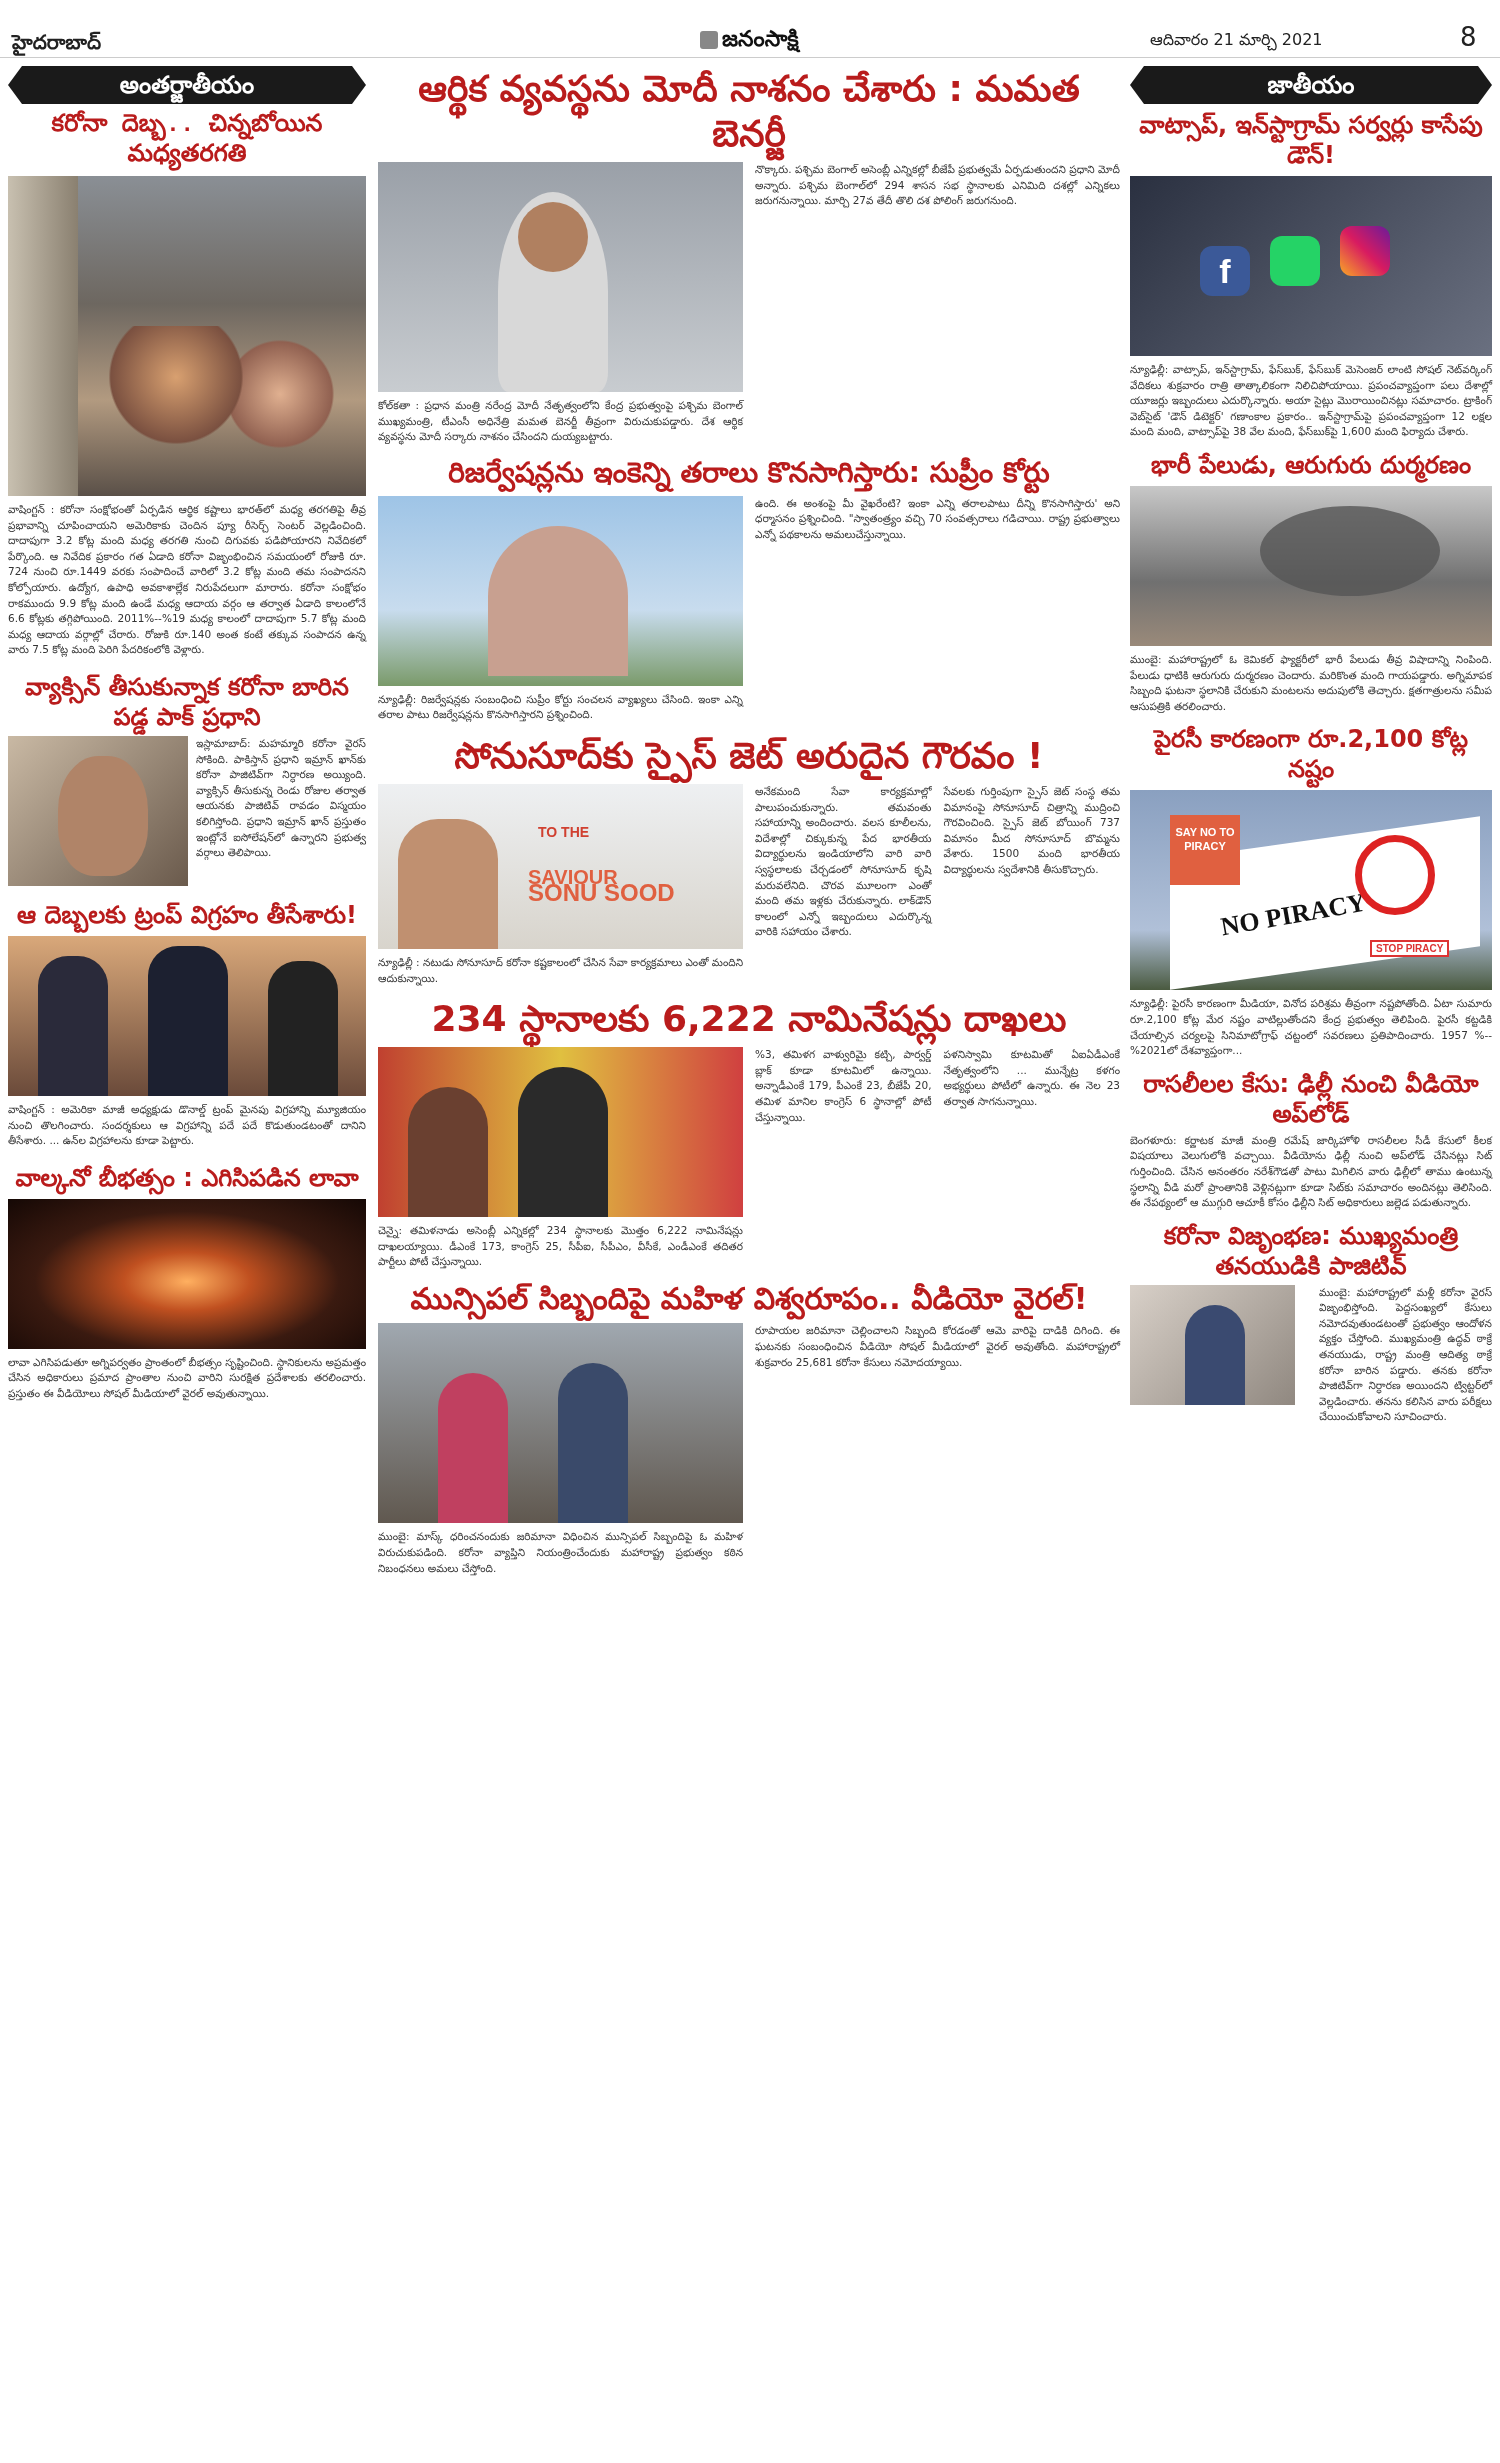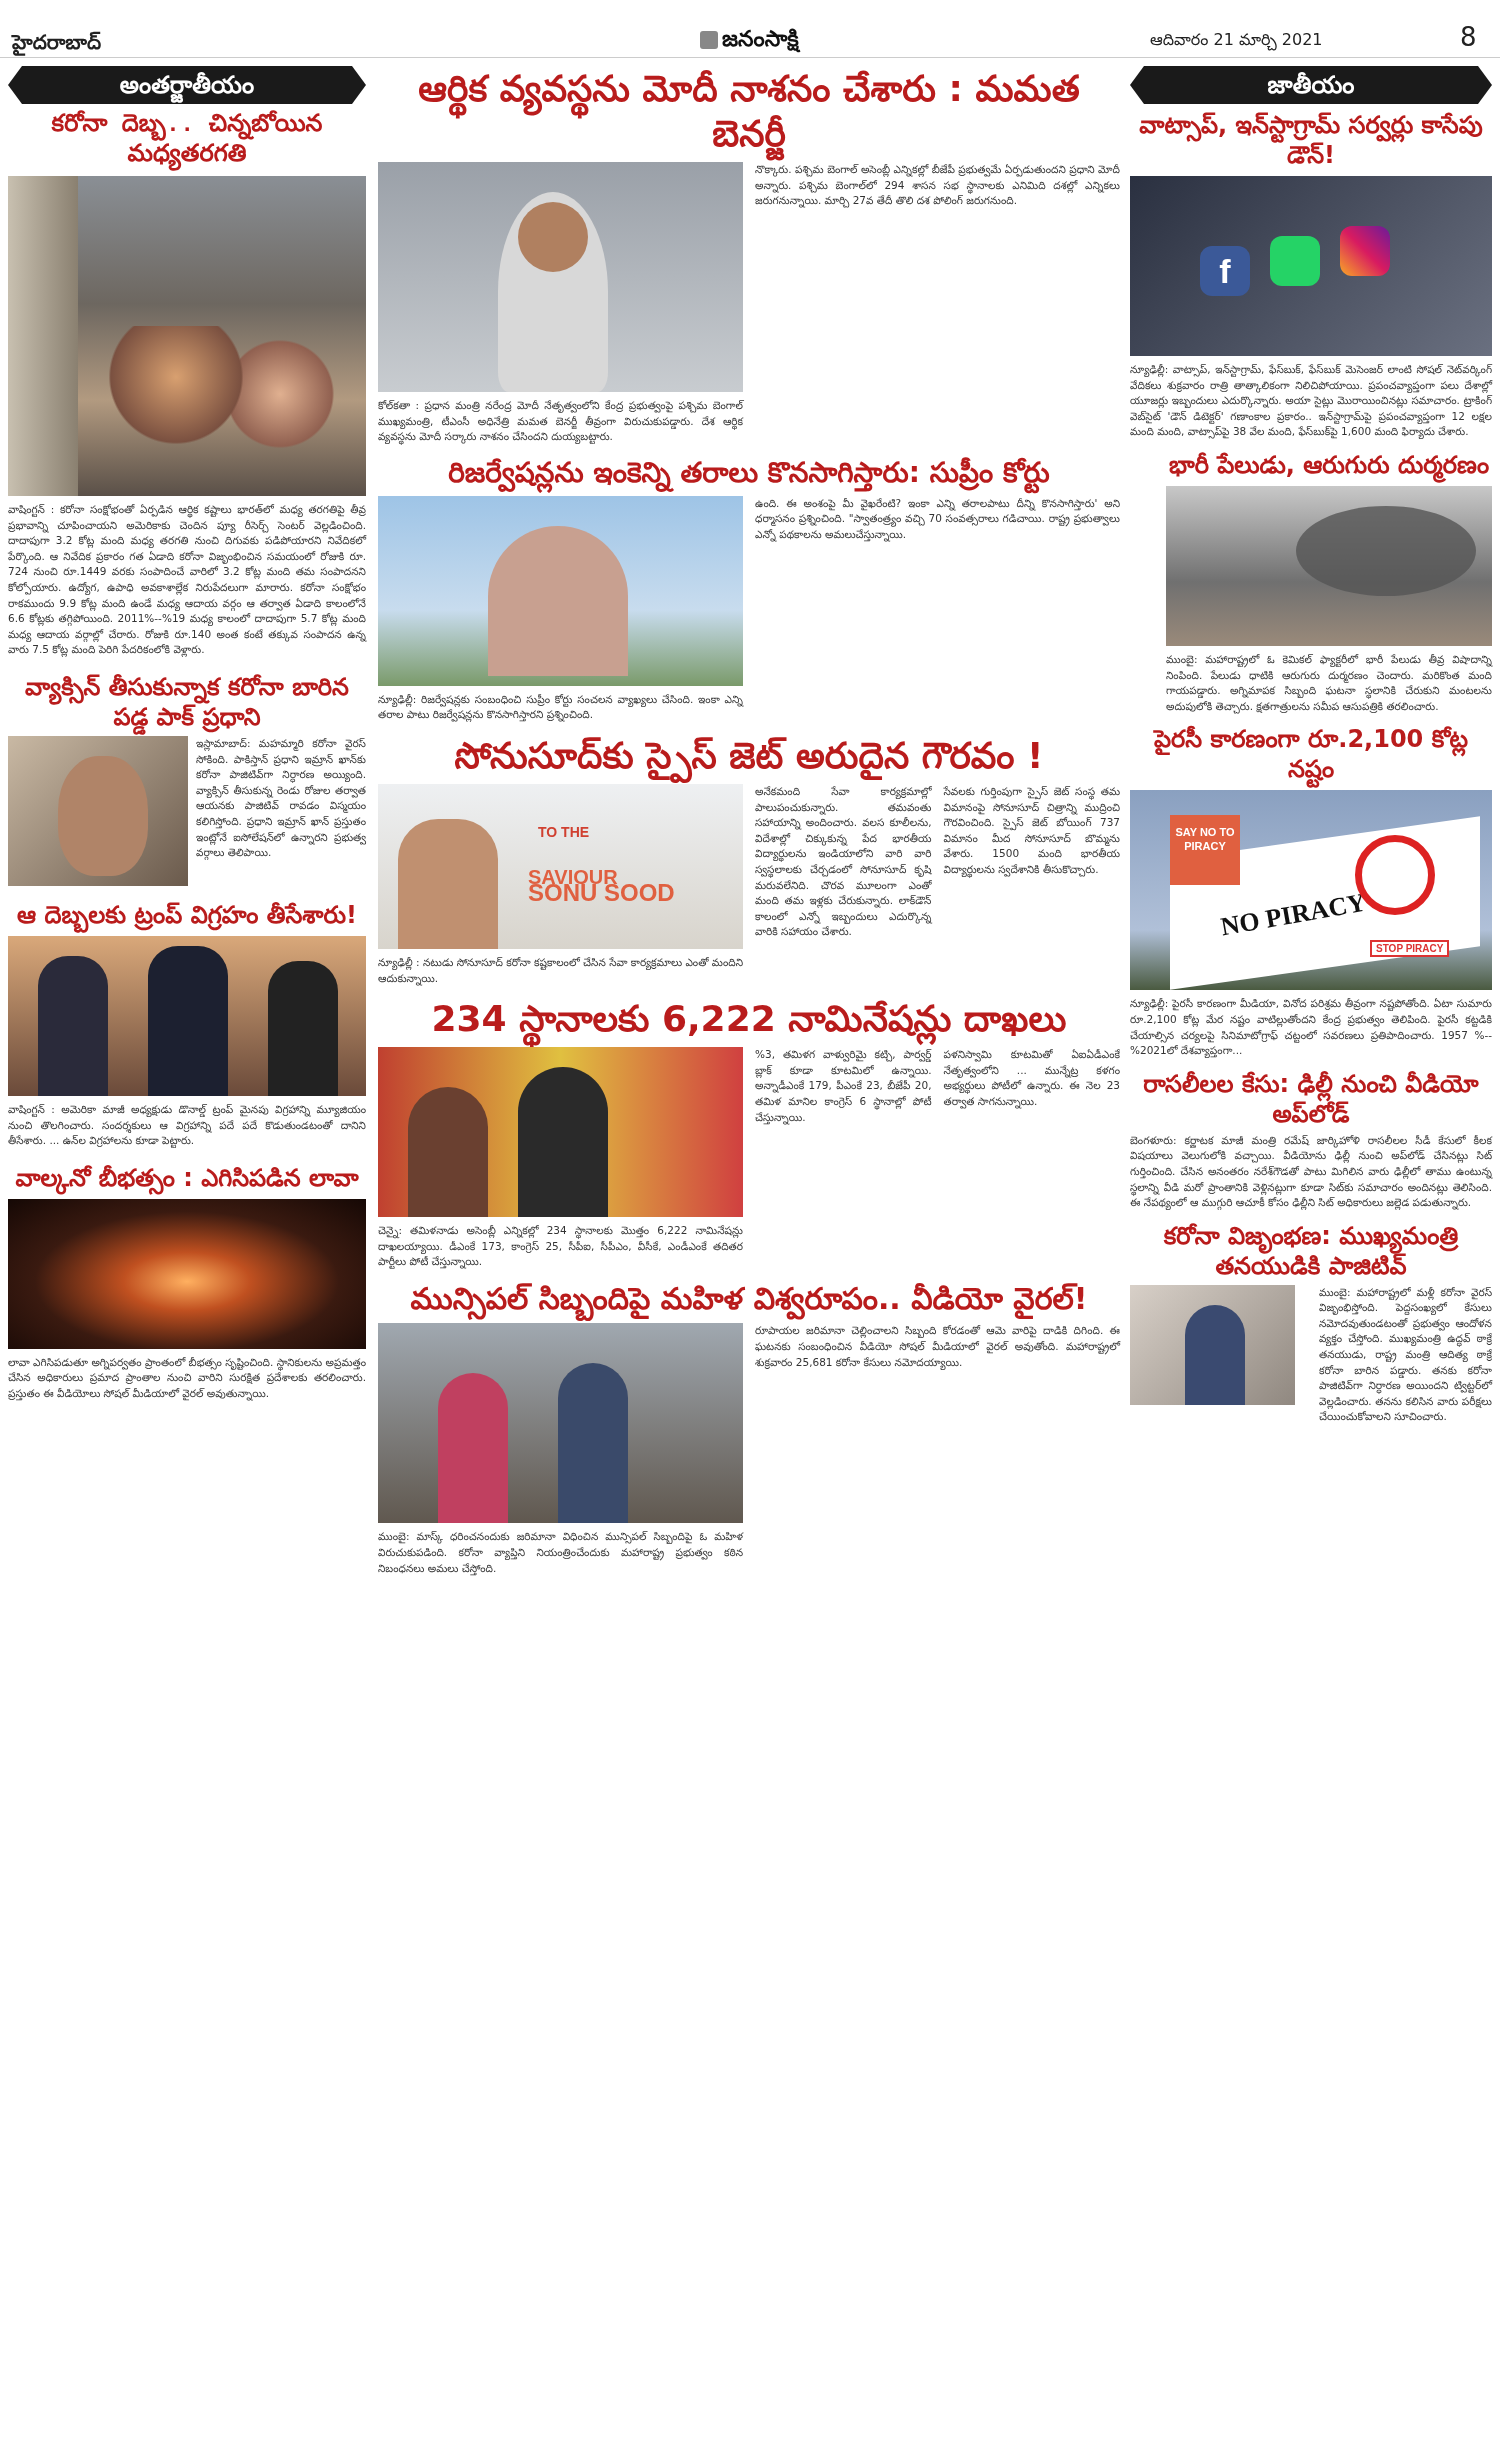--- a/index.html
+++ b/index.html
@@ -167,21 +167,21 @@
   <div class="block">
     <div class="headline h-md">వాట్సాప్, ఇన్‌స్టాగ్రామ్ సర్వర్లు కాసేపు డౌన్!</div>
     <div class="photo" style="height:180px;margin:6px 0;background:linear-gradient(135deg,#2a3040,#6a7080);">
       <div style="position:absolute;left:70px;top:70px;width:50px;height:50px;border-radius:12px;background:#3b5998;color:#fff;font:bold 34px 'Liberation Sans',sans-serif;text-align:center;line-height:50px;">f</div>
       <div style="position:absolute;left:140px;top:60px;width:50px;height:50px;border-radius:12px;background:#25d366;"></div>
       <div style="position:absolute;left:210px;top:50px;width:50px;height:50px;border-radius:12px;background:linear-gradient(45deg,#f9a825,#d81b60,#6a1b9a);"></div>
     </div>
     <div class="body-text">న్యూఢిల్లీ: వాట్సాప్, ఇన్‌స్టాగ్రామ్, ఫేస్‌బుక్, ఫేస్‌బుక్ మెసెంజర్ లాంటి సోషల్ నెట్‌వర్కింగ్ వేదికలు శుక్రవారం రాత్రి తాత్కాలికంగా నిలిచిపోయాయి. ప్రపంచవ్యాప్తంగా పలు దేశాల్లో యూజర్లు ఇబ్బందులు ఎదుర్కొన్నారు. అయా సైట్లు మొరాయించినట్లు సమాచారం. ట్రాకింగ్ వెబ్‌సైట్ 'డౌన్ డిటెక్టర్' గణాంకాల ప్రకారం.. ఇన్‌స్టాగ్రామ్‌పై ప్రపంచవ్యాప్తంగా 12 లక్షల మంది మంది, వాట్సాప్‌పై 38 వేల మంది, ఫేస్‌బుక్‌పై 1,600 మంది ఫిర్యాదు చేశారు.</div>
   </div>
 
-  <div class="block" style="margin-top:10px;margin-left:36px;">
+  <div class="block" style="margin-top:10px;">
     <div class="headline h-md">భారీ పేలుడు, ఆరుగురు దుర్మరణం</div>
     <div class="photo" style="height:160px;margin:6px 0;background:linear-gradient(180deg,#c8c8c8,#707070 60%,#9a8a7a);">
       <div style="position:absolute;left:130px;top:20px;width:180px;height:90px;border-radius:50%;background:#555;opacity:.8;"></div>
     </div>
     <div class="body-text">ముంబై: మహారాష్ట్రలో ఓ కెమికల్ ఫ్యాక్టరీలో భారీ పేలుడు తీవ్ర విషాదాన్ని నింపింది. పేలుడు ధాటికి ఆరుగురు దుర్మరణం చెందారు. మరికొంత మంది గాయపడ్డారు. అగ్నిమాపక సిబ్బంది ఘటనా స్థలానికి చేరుకుని మంటలను అదుపులోకి తెచ్చారు. క్షతగాత్రులను సమీప ఆసుపత్రికి తరలించారు.</div>
   </div>
 
   <div class="block" style="margin-top:10px;">
     <div class="headline h-md">పైరసీ కారణంగా రూ.2,100 కోట్ల నష్టం</div>
     <div class="photo" style="height:200px;margin:6px 0;background:linear-gradient(180deg,#8aa0c0,#b0c0d8 70%,#4a5a40);">

